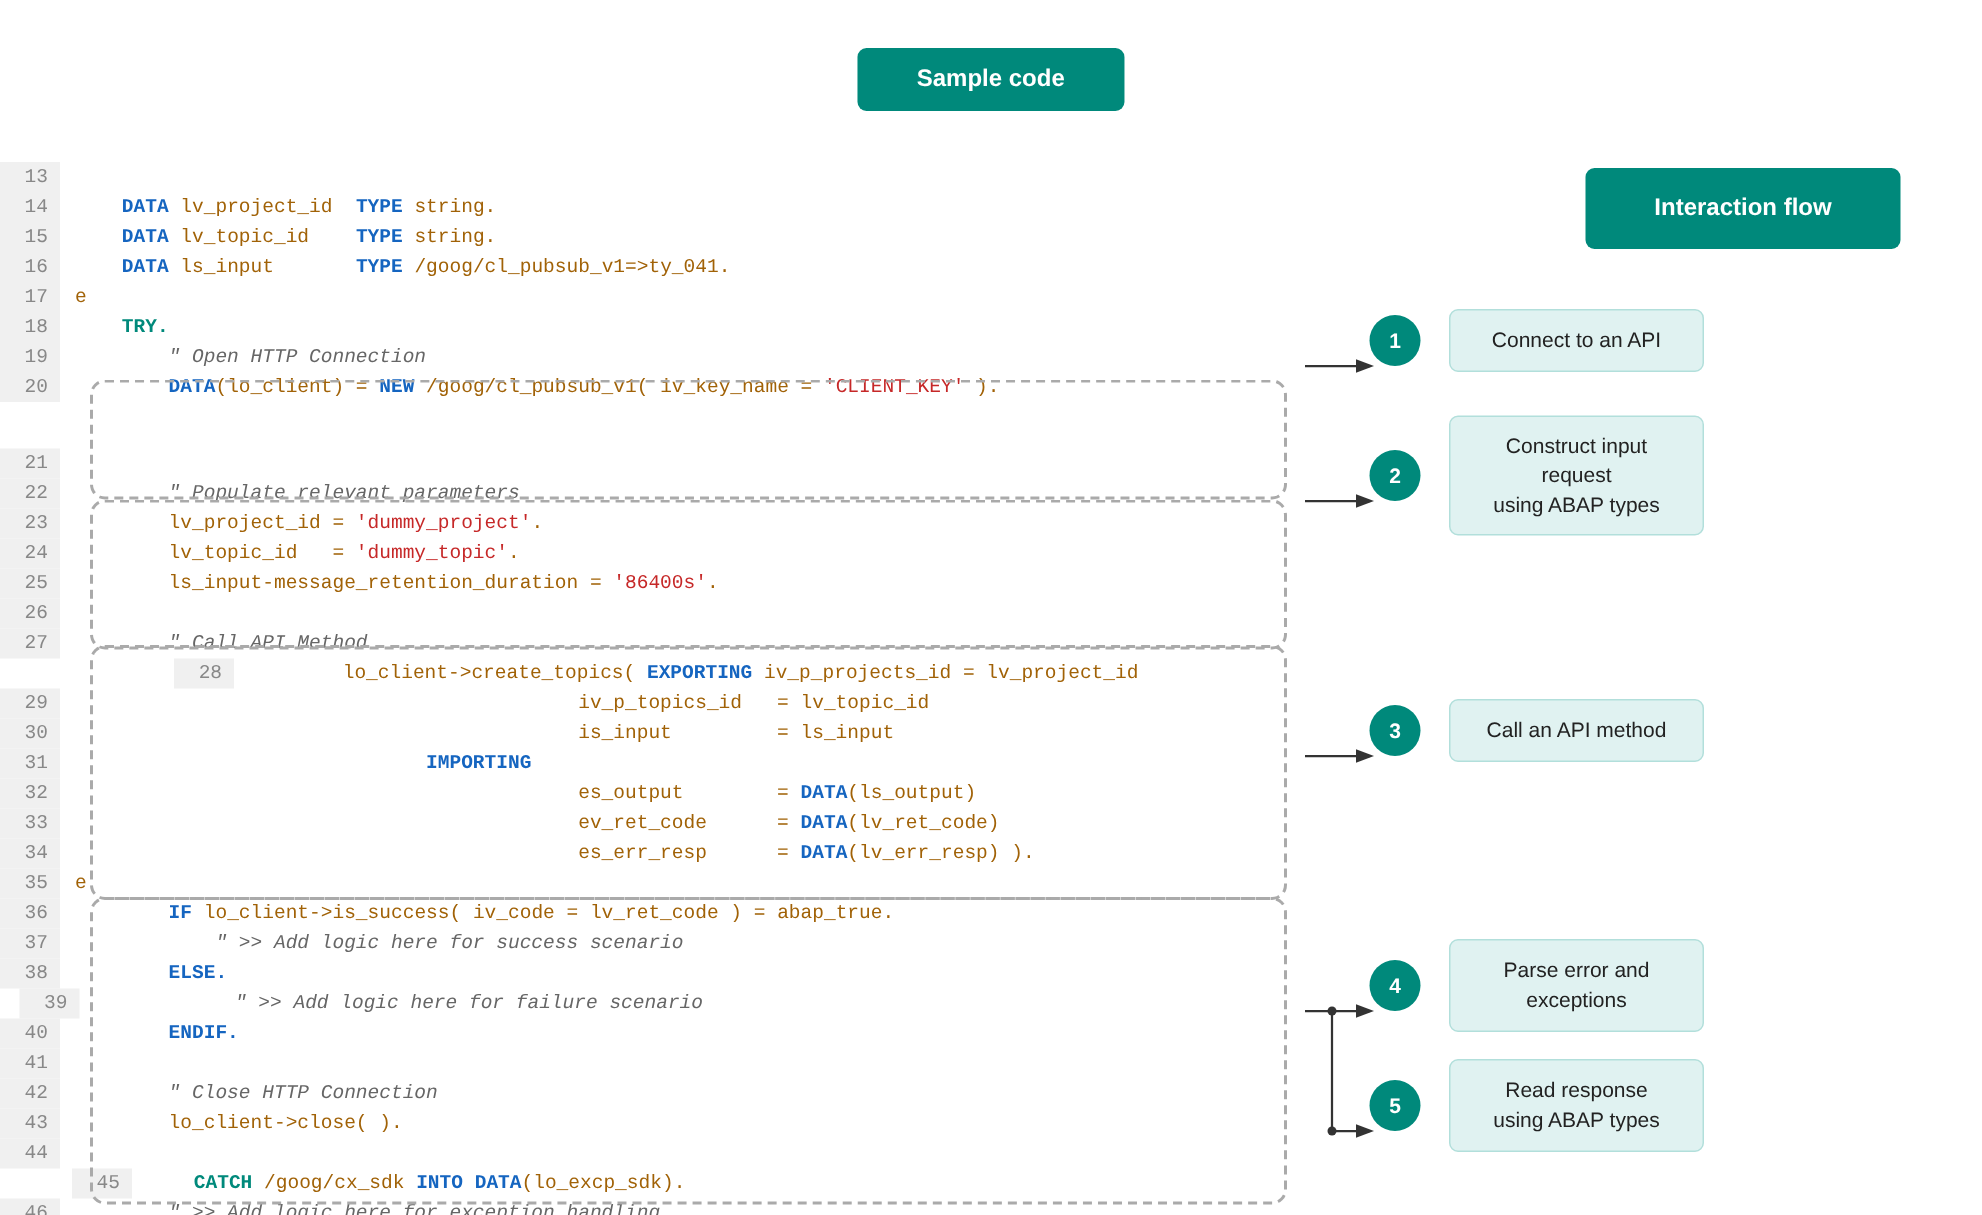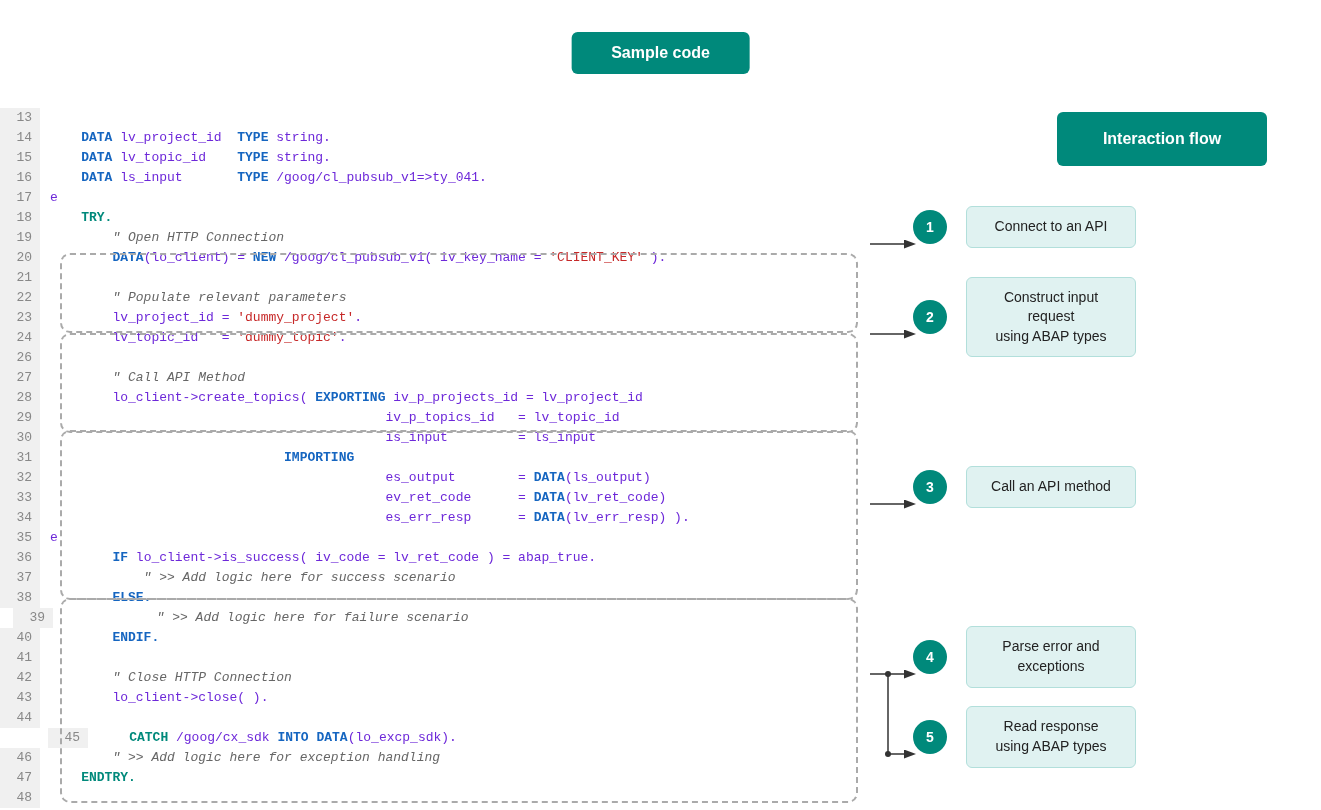--- a/index.html
+++ b/index.html
@@ -119,21 +119,21 @@
       position: relative;
       width: 1321px;
       min-height: 810px;
     }
   </style>
 <style>
   .kw-blue { color: #1565C0; font-weight: bold; }
   .kw-teal { color: #00897b; font-weight: bold; }
   .str-red { color: #c62828; }
   .comment { color: #666; font-style: italic; }
-  .normal { color: #6d28d9; }
+  .normal { color: #a16207; }
 </style></head>
 <body>
 
 <div class="page">
 
   <button class="sample-code-btn">Sample code</button>
 
   <div class="interaction-flow-btn">Interaction flow</div>
 
   <div class="code-wrapper" id="code-wrapper">
@@ -164,45 +164,49 @@
           <div style="font-family: &quot;Courier New&quot;, monospace; font-size: 13px; height: 20px; line-height: 20px; padding-left: 10px; white-space: pre;"><span class="kw-teal">    TRY.</span></div>
         </div>
         <div style="display: flex; align-items: center; height: 20px; position: relative;">
           <div style="width: 40px; min-width: 40px; text-align: right; padding-right: 8px; color: rgb(136, 136, 136); font-family: &quot;Courier New&quot;, monospace; font-size: 13px; background: rgb(240, 240, 240); height: 20px; line-height: 20px;">19</div>
           <div style="font-family: &quot;Courier New&quot;, monospace; font-size: 13px; height: 20px; line-height: 20px; padding-left: 10px; white-space: pre;"><span class="comment">        " Open HTTP Connection</span></div>
         </div>
         <div style="display: flex; align-items: center; height: 20px; position: relative;">
           <div style="width: 40px; min-width: 40px; text-align: right; padding-right: 8px; color: rgb(136, 136, 136); font-family: &quot;Courier New&quot;, monospace; font-size: 13px; background: rgb(240, 240, 240); height: 20px; line-height: 20px;">20</div>
           <div style="font-family: &quot;Courier New&quot;, monospace; font-size: 13px; height: 20px; line-height: 20px; padding-left: 10px; white-space: pre;"><span class="kw-blue">        DATA</span><span class="normal">(lo_client) = </span><span class="kw-blue">NEW </span><span class="normal">/goog/cl_pubsub_v1( iv_key_name = </span><span class="str-red">'CLIENT_KEY'</span><span class="normal"> ).</span></div>
         </div>
-        <div style="display: flex; align-items: center; height: 20px; position: relative;">
+        <div style="display: flex; align-items: center; height: 20px; position: relative; margin-top: 31px;">
           <div style="width: 40px; min-width: 40px; text-align: right; padding-right: 8px; color: rgb(136, 136, 136); font-family: &quot;Courier New&quot;, monospace; font-size: 13px; background: rgb(240, 240, 240); height: 20px; line-height: 20px;">21</div>
           <div style="font-family: &quot;Courier New&quot;, monospace; font-size: 13px; height: 20px; line-height: 20px; padding-left: 10px; white-space: pre;"></div>
         </div>
         <div style="display: flex; align-items: center; height: 20px; position: relative;">
           <div style="width: 40px; min-width: 40px; text-align: right; padding-right: 8px; color: rgb(136, 136, 136); font-family: &quot;Courier New&quot;, monospace; font-size: 13px; background: rgb(240, 240, 240); height: 20px; line-height: 20px;">22</div>
           <div style="font-family: &quot;Courier New&quot;, monospace; font-size: 13px; height: 20px; line-height: 20px; padding-left: 10px; white-space: pre;"><span class="comment">        " Populate relevant parameters</span></div>
         </div>
         <div style="display: flex; align-items: center; height: 20px; position: relative;">
           <div style="width: 40px; min-width: 40px; text-align: right; padding-right: 8px; color: rgb(136, 136, 136); font-family: &quot;Courier New&quot;, monospace; font-size: 13px; background: rgb(240, 240, 240); height: 20px; line-height: 20px;">23</div>
           <div style="font-family: &quot;Courier New&quot;, monospace; font-size: 13px; height: 20px; line-height: 20px; padding-left: 10px; white-space: pre;"><span class="normal">        lv_project_id = </span><span class="str-red">'dummy_project'</span><span class="normal">.</span></div>
         </div>
         <div style="display: flex; align-items: center; height: 20px; position: relative;">
           <div style="width: 40px; min-width: 40px; text-align: right; padding-right: 8px; color: rgb(136, 136, 136); font-family: &quot;Courier New&quot;, monospace; font-size: 13px; background: rgb(240, 240, 240); height: 20px; line-height: 20px;">24</div>
           <div style="font-family: &quot;Courier New&quot;, monospace; font-size: 13px; height: 20px; line-height: 20px; padding-left: 10px; white-space: pre;"><span class="normal">        lv_topic_id   = </span><span class="str-red">'dummy_topic'</span><span class="normal">.</span></div>
         </div>
         <div style="display: flex; align-items: center; height: 20px; position: relative;">
+          <div style="width: 40px; min-width: 40px; text-align: right; padding-right: 8px; color: rgb(136, 136, 136); font-family: &quot;Courier New&quot;, monospace; font-size: 13px; background: rgb(240, 240, 240); height: 20px; line-height: 20px;">25</div>
+          <div style="font-family: &quot;Courier New&quot;, monospace; font-size: 13px; height: 20px; line-height: 20px; padding-left: 10px; white-space: pre;"><span class="normal">        ls_input-message_retention_duration = </span><span class="str-red">'86400s'</span><span class="normal">.</span></div>
+        </div>
+        <div style="display: flex; align-items: center; height: 20px; position: relative;">
           <div style="width: 40px; min-width: 40px; text-align: right; padding-right: 8px; color: rgb(136, 136, 136); font-family: &quot;Courier New&quot;, monospace; font-size: 13px; background: rgb(240, 240, 240); height: 20px; line-height: 20px;">26</div>
           <div style="font-family: &quot;Courier New&quot;, monospace; font-size: 13px; height: 20px; line-height: 20px; padding-left: 10px; white-space: pre;"></div>
         </div>
         <div style="display: flex; align-items: center; height: 20px; position: relative;">
           <div style="width: 40px; min-width: 40px; text-align: right; padding-right: 8px; color: rgb(136, 136, 136); font-family: &quot;Courier New&quot;, monospace; font-size: 13px; background: rgb(240, 240, 240); height: 20px; line-height: 20px;">27</div>
           <div style="font-family: &quot;Courier New&quot;, monospace; font-size: 13px; height: 20px; line-height: 20px; padding-left: 10px; white-space: pre;"><span class="comment">        " Call API Method</span></div>
         </div>
-        <div style="display: flex; align-items: center; height: 20px; position: relative;">
+        <div style="display: flex; align-items: center; height: 20px; position: relative; justify-content: center;">
           <div style="width: 40px; min-width: 40px; text-align: right; padding-right: 8px; color: rgb(136, 136, 136); font-family: &quot;Courier New&quot;, monospace; font-size: 13px; background: rgb(240, 240, 240); height: 20px; line-height: 20px;">28</div>
           <div style="font-family: &quot;Courier New&quot;, monospace; font-size: 13px; height: 20px; line-height: 20px; padding-left: 10px; white-space: pre;"><span class="normal">        lo_client-&gt;create_topics( </span><span class="kw-blue">EXPORTING </span><span class="normal">iv_p_projects_id = lv_project_id</span></div>
         </div>
         <div style="display: flex; align-items: center; height: 20px; position: relative;">
           <div style="width: 40px; min-width: 40px; text-align: right; padding-right: 8px; color: rgb(136, 136, 136); font-family: &quot;Courier New&quot;, monospace; font-size: 13px; background: rgb(240, 240, 240); height: 20px; line-height: 20px;">29</div>
           <div style="font-family: &quot;Courier New&quot;, monospace; font-size: 13px; height: 20px; line-height: 20px; padding-left: 10px; white-space: pre;"><span class="normal">                                           iv_p_topics_id   = lv_topic_id</span></div>
         </div>
         <div style="display: flex; align-items: center; height: 20px; position: relative;">
           <div style="width: 40px; min-width: 40px; text-align: right; padding-right: 8px; color: rgb(136, 136, 136); font-family: &quot;Courier New&quot;, monospace; font-size: 13px; background: rgb(240, 240, 240); height: 20px; line-height: 20px;">30</div>
           <div style="font-family: &quot;Courier New&quot;, monospace; font-size: 13px; height: 20px; line-height: 20px; padding-left: 10px; white-space: pre;"><span class="normal">                                           is_input         = ls_input</span></div>

